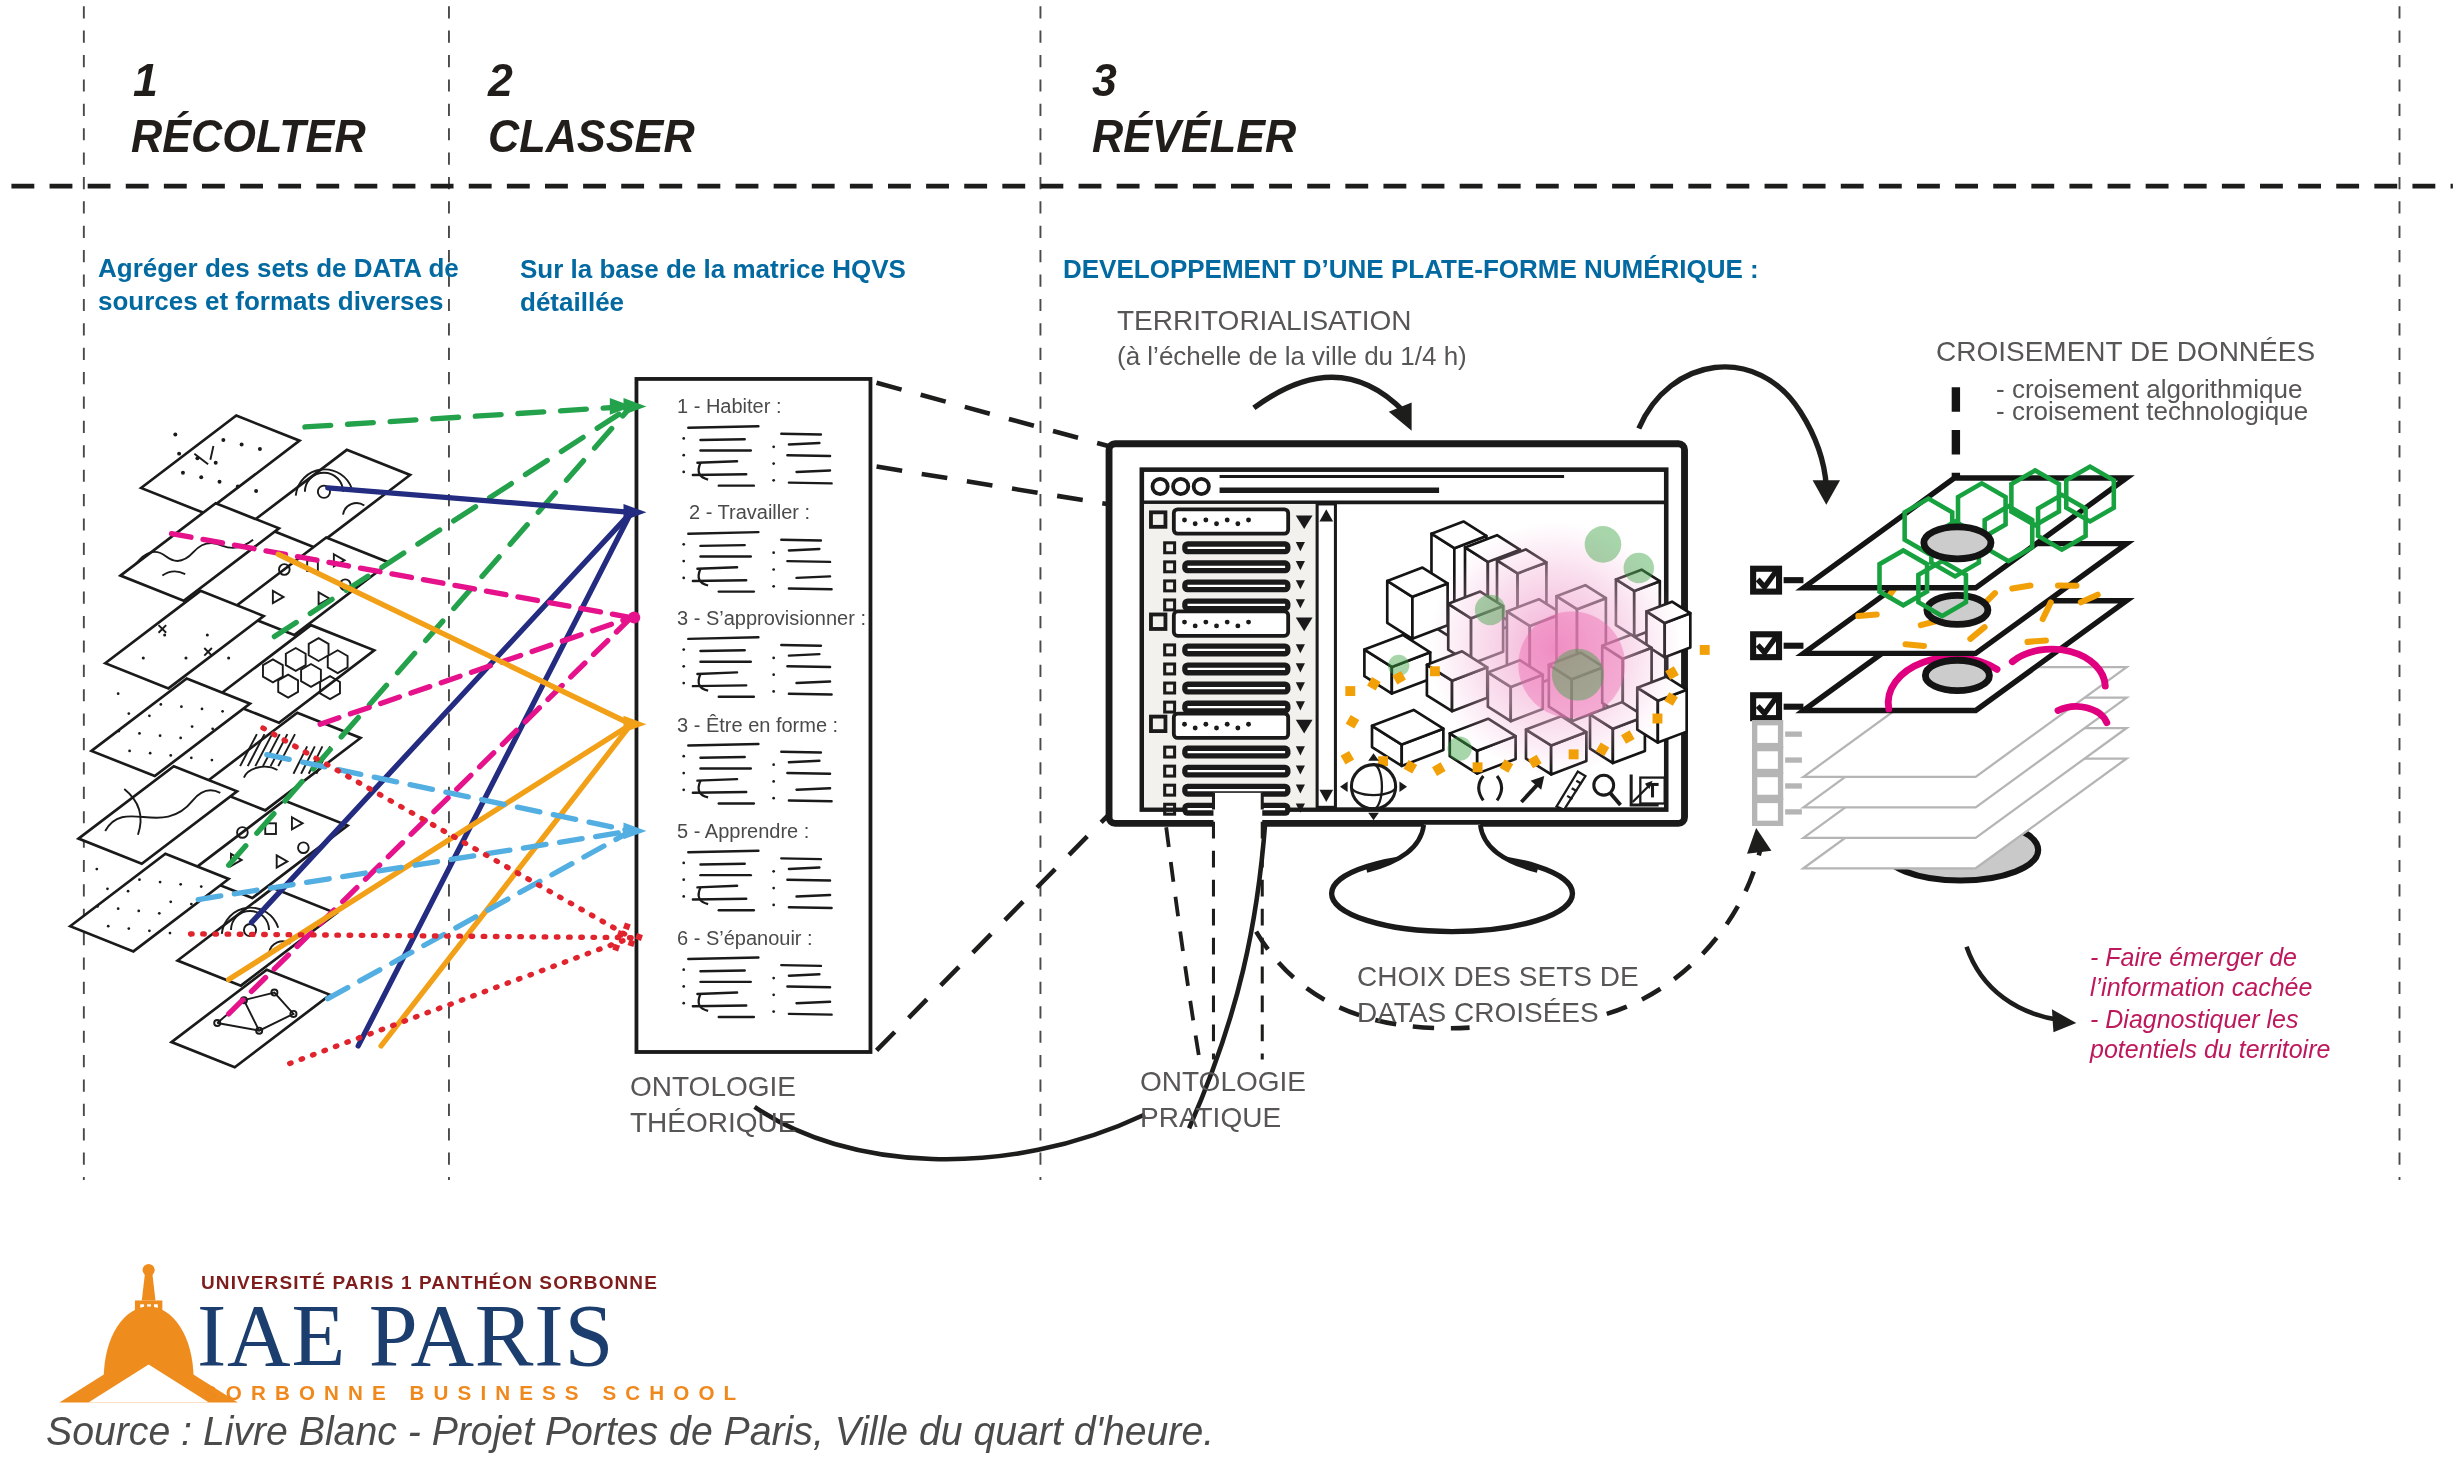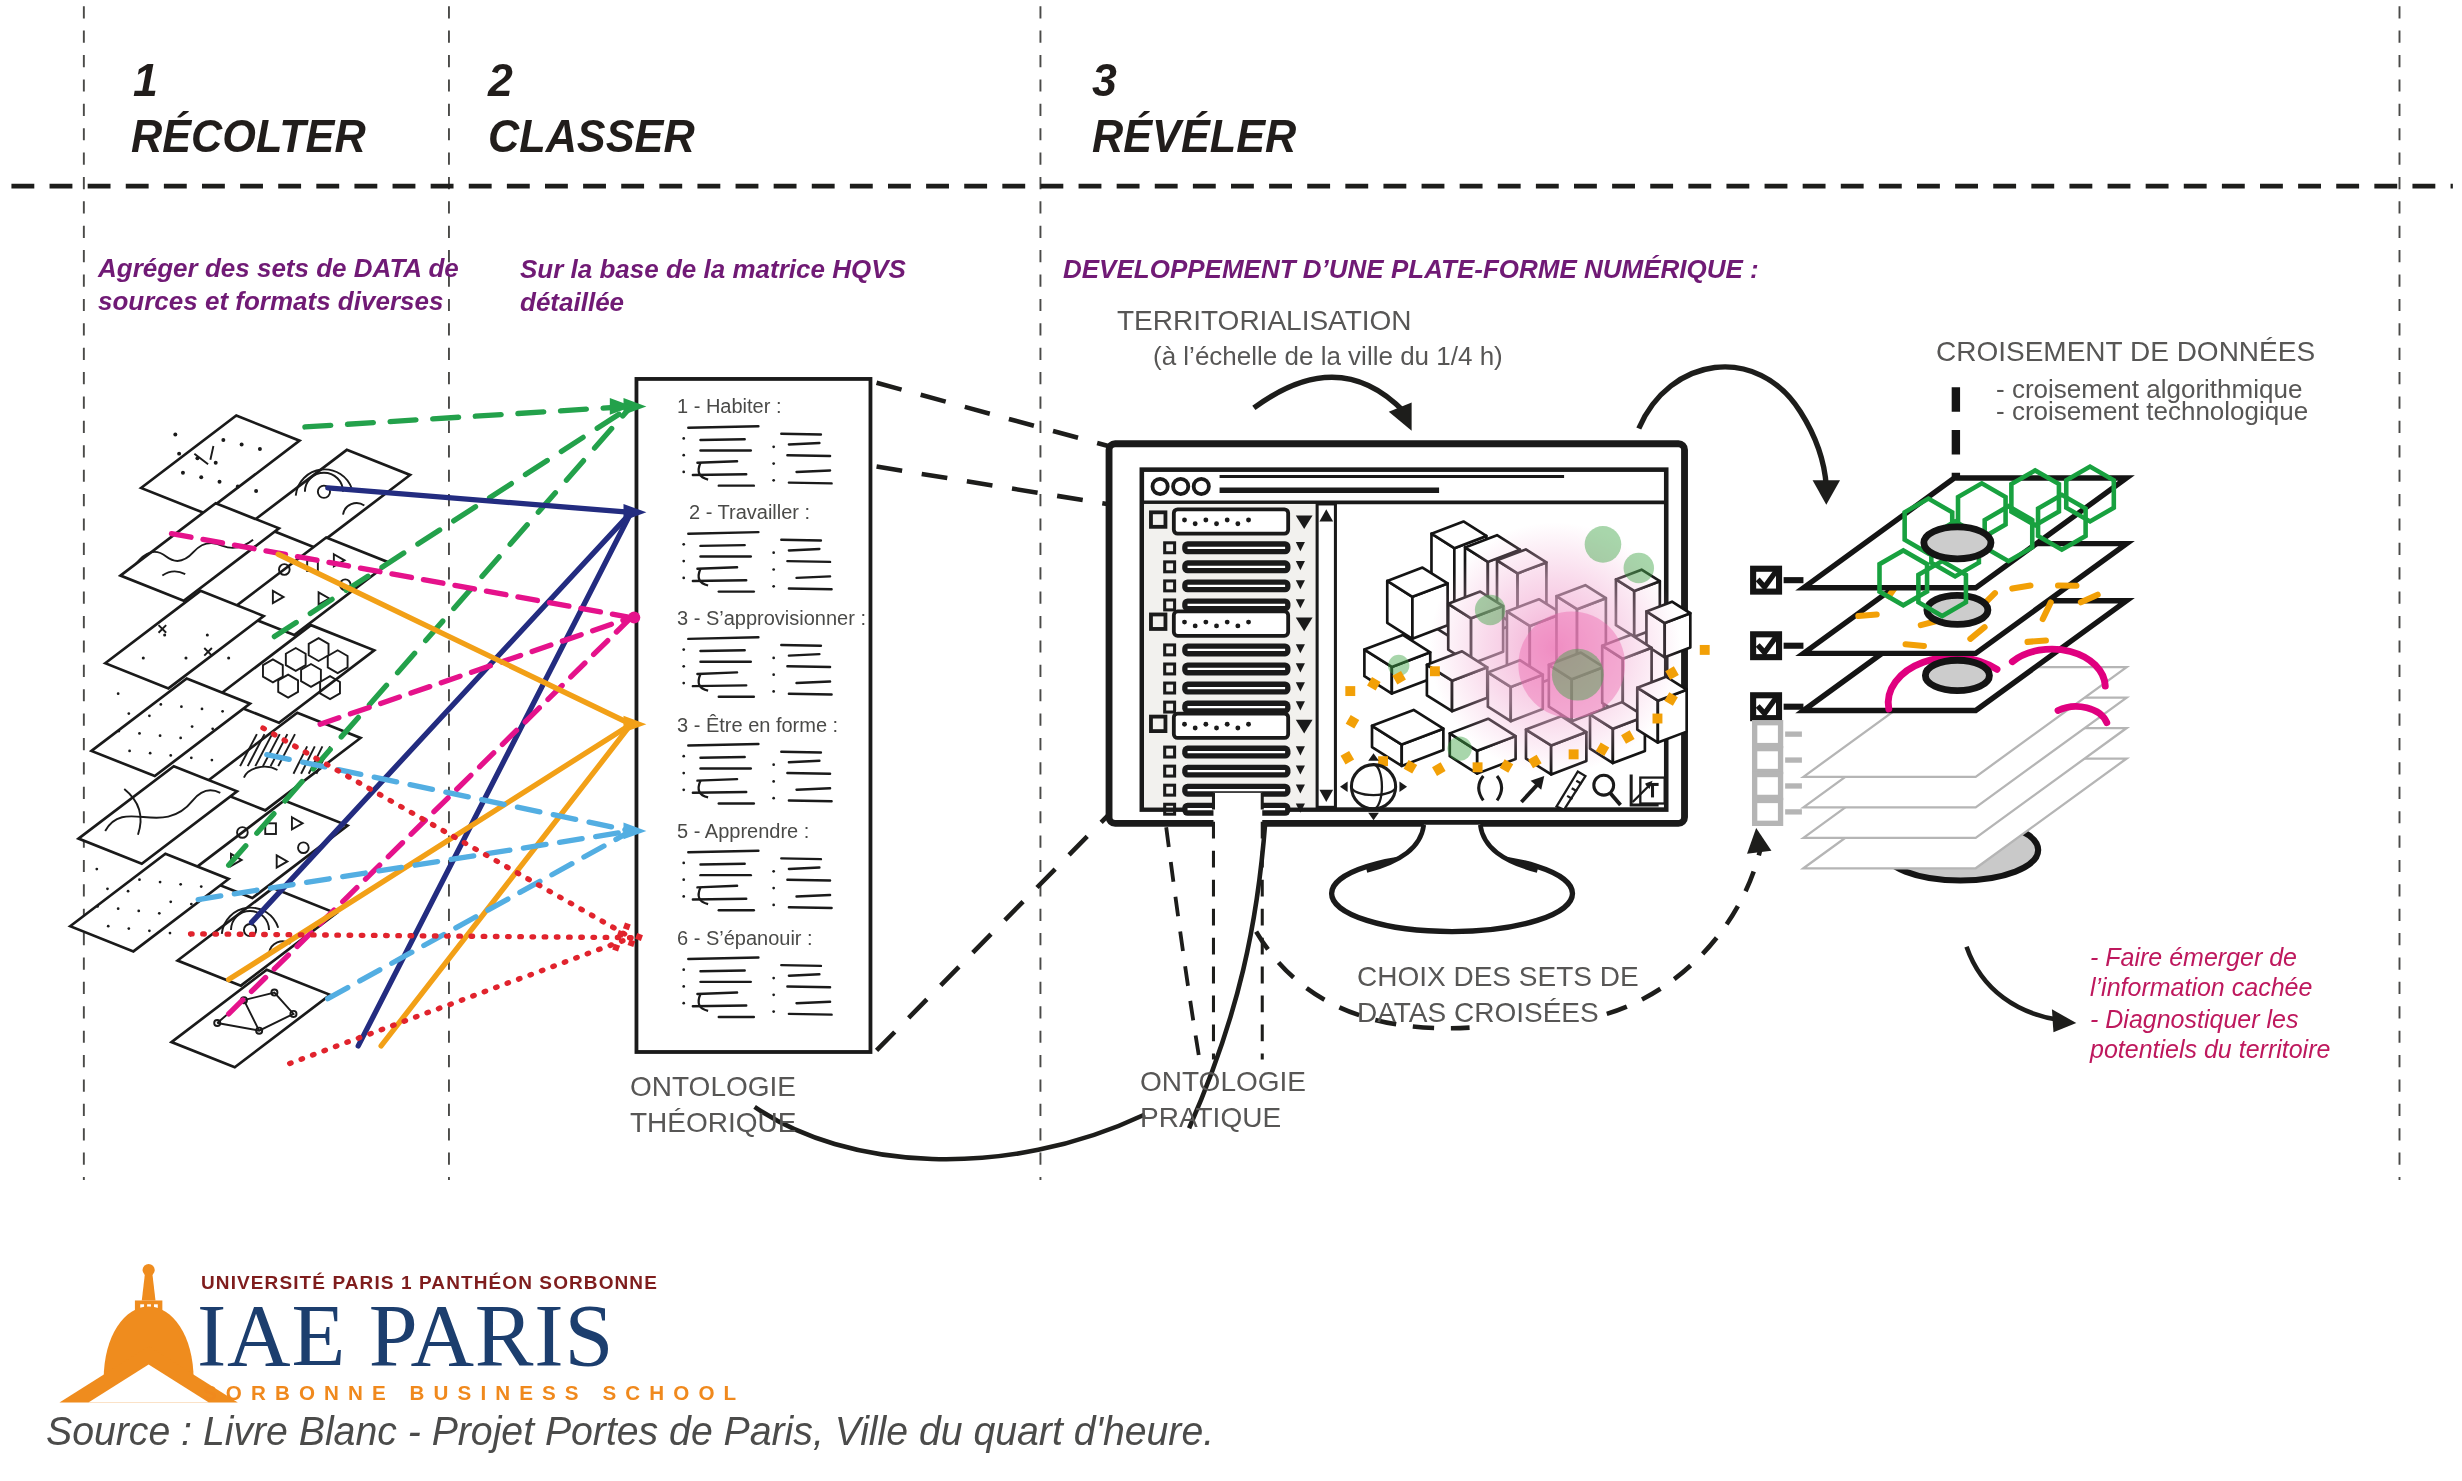--- a/index.html
+++ b/index.html
@@ -2,23 +2,23 @@
 <html style="font-size:12.2px"><head>
 <meta charset="utf-8">
 <style>
   html,body{margin:0;padding:0;background:#ffffff;}
   body{width:2462px;height:1482px;position:relative;overflow:hidden;
        font-family:"Liberation Sans",sans-serif;color:#3a3a38;}
   .abs{position:absolute;}
   .pre{white-space:pre-line;}
   .step-num{font-size:47px;font-weight:bold;font-style:italic;color:#211d1b;transform:scaleX(.95);transform-origin:left top;}
   .step-title{font-size:47px;font-weight:bold;font-style:italic;color:#211d1b;letter-spacing:0px;transform:scaleX(.92);transform-origin:left top;}
-  .col-desc{font-size:26px;font-weight:bold;font-style:italic;color:#701a75;line-height:1.25;}
+  .col-desc{font-size:26px;font-weight:bold;color:#0369a1;line-height:1.25;}
   .caps-label{font-size:28px;color:#575655;line-height:1.3;}
-  .caps-label-sm{font-size:26px;color:#575655;line-height:1.3;margin-left:36px;}
+  .caps-label-sm{font-size:26px;color:#575655;line-height:1.3;}
   .matrix-item{font-size:20px;color:#4a4a48;}
   .bullets{font-size:26px;color:#575655;line-height:1.22;}
   .outcome{font-size:25px;color:#be185d;line-height:1.2;margin-bottom:1.5px;font-style:italic;}
   .logo-univ{font-size:19px;font-weight:bold;color:#7f1d1d;letter-spacing:1.1px;}
   .logo-school{font-size:88px;font-family:"Liberation Serif",serif;color:#1c3e6e;letter-spacing:0.8px;}
   .logo-sub{font-size:20.6px;font-weight:bold;color:#f0891d;letter-spacing:9.1px;}
   .source{font-size:40px;font-style:italic;color:#4b4b4a;transform:scaleX(.98);transform-origin:left top;}
 </style>
 </head>
 <body>

